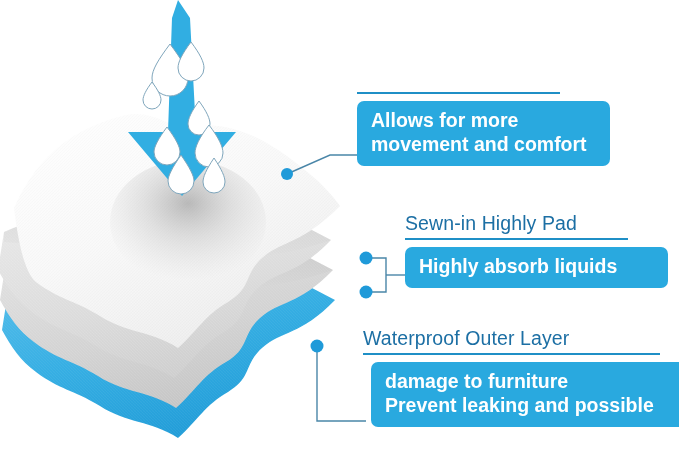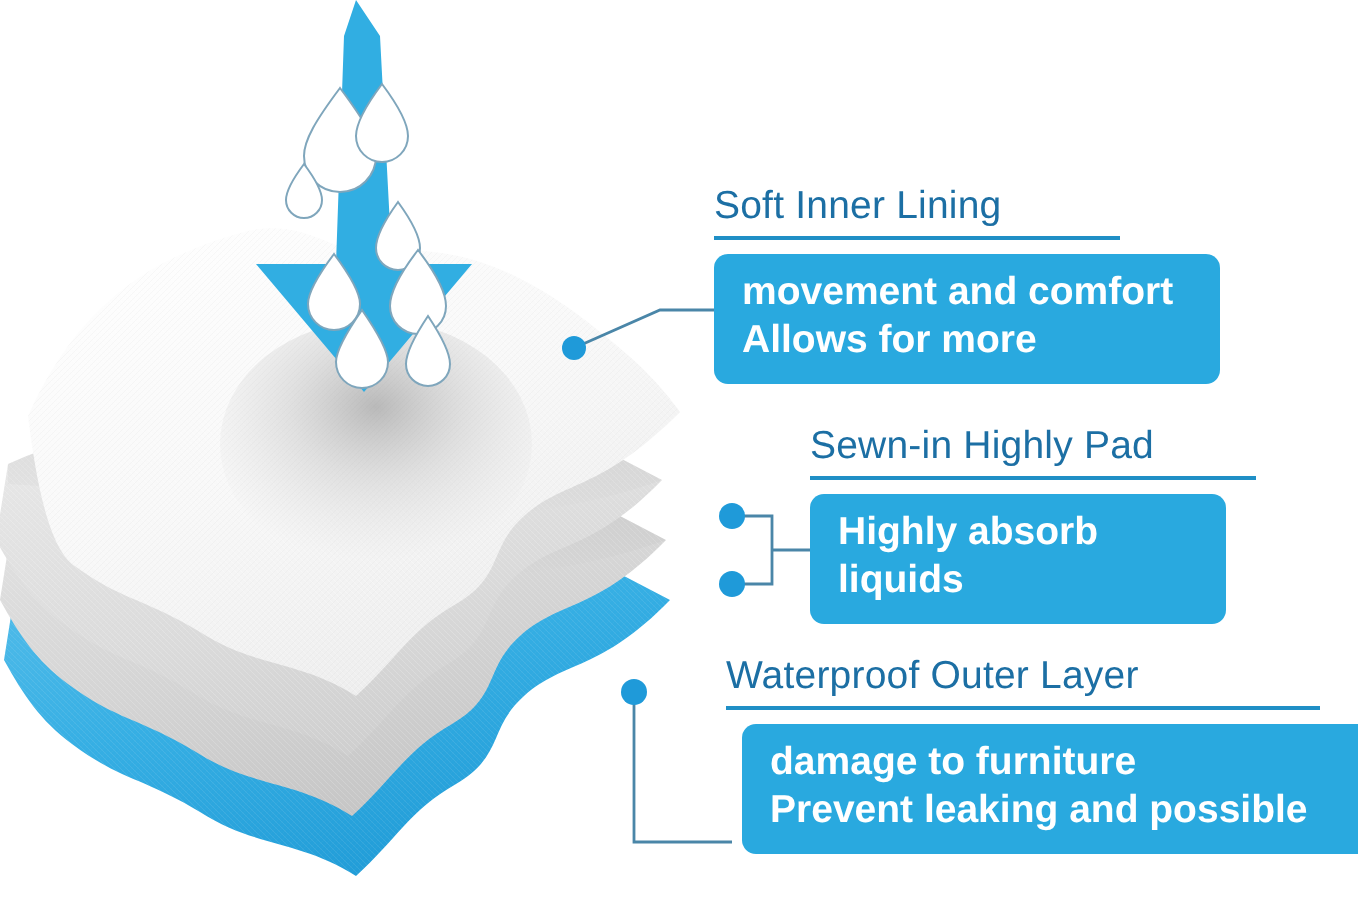--- a/index.html
+++ b/index.html
@@ -67,21 +67,21 @@
     padding: 8px 12px 9px 14px;
     box-sizing: border-box;
   }
 
   #callout-1 { left: 357px; top: 92px; width: 253px; }
   #callout-1 .callout-rule { width: 203px; }
   #callout-1 .callout-box  { width: 253px; }
 
   #callout-2 { left: 405px; top: 212px; width: 232px; }
   #callout-2 .callout-rule { width: 223px; }
-  #callout-2 .callout-box  { width: 208px; }
+  #callout-2 .callout-box  { width: 263px; }
 
   #callout-3 { left: 363px; top: 327px; width: 316px; }
   #callout-3 .callout-rule { width: 297px; }
   #callout-3 .callout-box  { width: 316px; margin-left: 8px; }
 </style>
 </head>
 <body>
 
 <div id="infographic">
 
@@ -263,25 +263,24 @@
       <circle cx="366" cy="292" r="6.5" fill="#1F9AD9"></circle>
     </g>
 
     <g>
       <path d="M317 346 L317 421 L366 421" fill="none" stroke="#4A86A8" stroke-width="1.4"></path>
       <circle cx="317" cy="346" r="6.5" fill="#1F9AD9"></circle>
     </g>
   </svg>
 
   <div class="callout" id="callout-1">
-    <div class="callout-heading">Soft Inner Lining</div>
     <div class="callout-rule"></div>
     <div class="callout-box">
+      <div>Allows for more</div>
       <div>movement and comfort</div>
-      <div>Allows for more</div>
     </div>
   </div>
 
   <div class="callout" id="callout-2">
     <div class="callout-heading">Sewn-in Highly Pad</div>
     <div class="callout-rule"></div>
     <div class="callout-box">
       <div>Highly absorb liquids</div>
     </div>
   </div>

